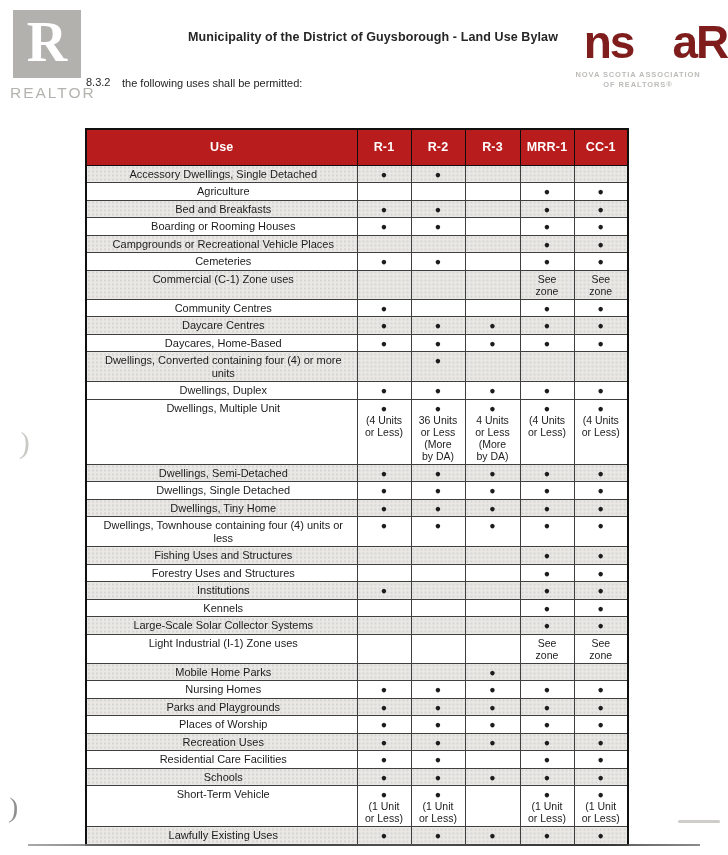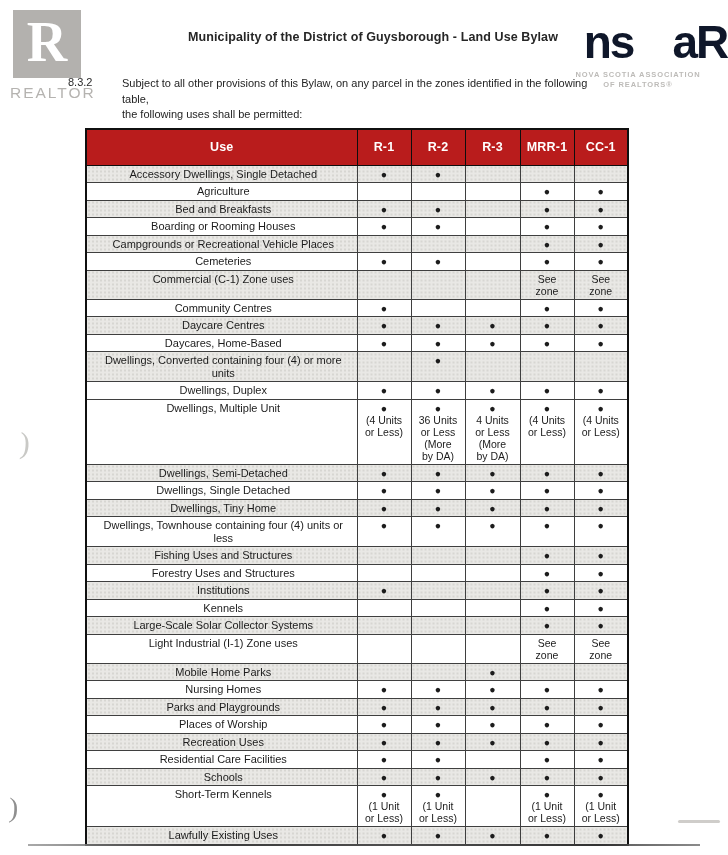--- a/index.html
+++ b/index.html
@@ -24,25 +24,25 @@
   .realtor-box .r-glyph {
     font-family:"Liberation Serif", serif; font-weight:bold;
     font-size:56px; color:#ffffff; line-height:1; transform:translateY(-2px);
   }
   .realtor-caption {
     margin-top:6px; font-size:15.5px; letter-spacing:2px; color:#b5b3b0;
     font-weight:400;
   }
   .nsar-wrap { position:absolute; top:22px; left:560px; width:156px; text-align:center; }
   .nsar-row { display:flex; align-items:flex-end; justify-content:center; gap:2px; }
-  .nsar-txt { font-size:46px; font-weight:bold; color:#0f172a; line-height:.82; letter-spacing:-2px;margin-left:35px; }
+  .nsar-txt { font-size:46px; font-weight:bold; color:#7f1d1d; line-height:.82; letter-spacing:-2px;margin-left:35px; }
   .nsar-house { width:44px; height:40px; display:block; }
   .nsar-sub { margin-top:8px; font-size:7.5px; letter-spacing:.9px; color:#bdbbb8; line-height:10px; font-weight:bold; }
 
-  .section-number { position:absolute; top:76px; left:68px; font-size:11px; color:#2a2a2a; }
+  .section-number { position:absolute; top:76px; left:86px; font-size:11px; color:#2a2a2a; }
   .section-text { position:absolute; top:76px; left:122px; width:490px; font-size:11px; line-height:15.5px; color:#242424; }
 
   
   .table-pos { position:absolute; top:128px; left:85px; }
   table.use-table {
     border-collapse:collapse; table-layout:fixed; width:542px;
     border:2px solid #101010; background:#fff;
   }
   .use-table th, .use-table td { border:1px solid #3f3f3f; vertical-align:top; }
   .use-table thead th {
@@ -96,21 +96,20 @@
     <span class="nsar-txt">aR</span>
   </div>
   <div class="nsar-sub">
     <div>NOVA SCOTIA ASSOCIATION</div>
     <div>OF REALTORS®</div>
   </div>
 </div>
 
 <div class="section-number">8.3.2</div>
 <div class="section-text">
-  <div>Subject to all other provisions of this Bylaw, on any parcel in the zones identified in the following table,</div>
   <div>the following uses shall be permitted:</div>
 </div>
 
 <div class="table-pos">
   <table class="use-table">
     <colgroup>
       <col style="width:271px">
       <col style="width:54px">
         <col style="width:54px">
         <col style="width:55px">
@@ -380,21 +379,21 @@
         </tr>
         <tr class="shaded">
           <td class="use-cell">Schools</td>
           <td class="zone-cell">●</td>
           <td class="zone-cell">●</td>
           <td class="zone-cell">●</td>
           <td class="zone-cell">●</td>
           <td class="zone-cell">●</td>
         </tr>
         <tr>
-          <td class="use-cell">Short-Term Kennels</td>
+          <td class="use-cell">Short-Term Vehicle</td>
           <td class="zone-cell">●
 (1 Unit
 or Less)</td>
           <td class="zone-cell">●
 (1 Unit
 or Less)</td>
           <td class="zone-cell"></td>
           <td class="zone-cell">●
 (1 Unit
 or Less)</td>

